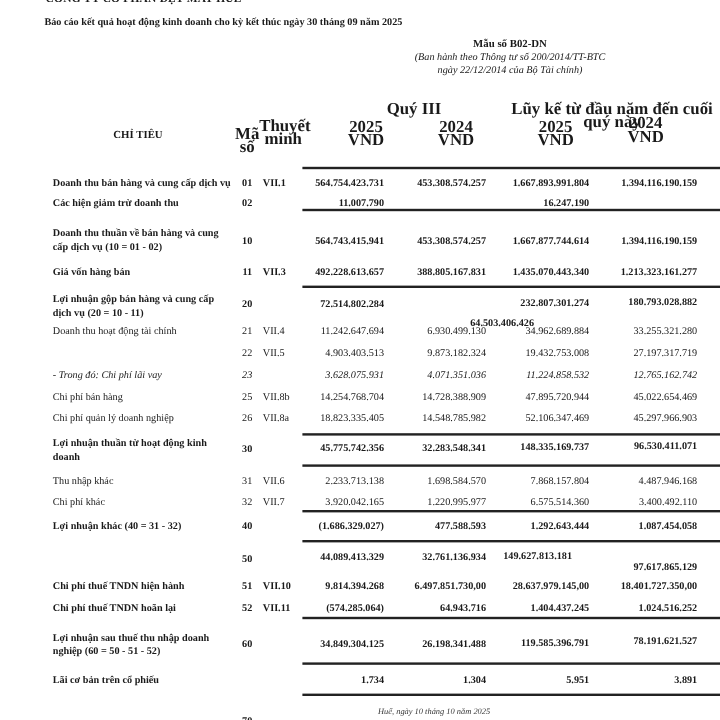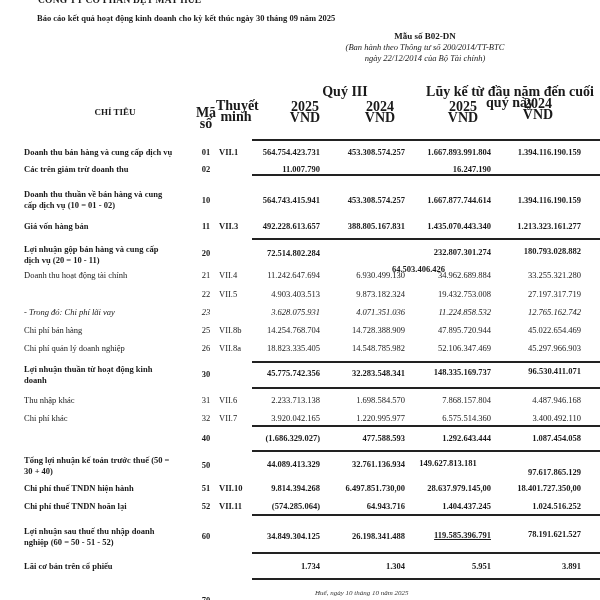--- a/index.html
+++ b/index.html
@@ -19,21 +19,21 @@
   .form-block {
     position: absolute; left: 300px; top: 31px; width: 250px;
     text-align: center; font-size: 8.5px; line-height: 11px;
   }
   .form-no { font-weight: bold; font-size: 9px; }
   .form-note { font-style: italic; }
 
   .hdr { position: absolute; font-size: 14px; font-weight: bold; text-align: center; line-height: 11px; }
 
   .row { position: absolute; left: 0; width: 600px; height: 24px; font-size: 8.5px; }
-  .row .label { position: absolute; left: 24px; width: 150px; line-height: 11px; }
+  .row .label { position: absolute; left: 44px; width: 150px; line-height: 11px; }
   .row .code { position: absolute; left: 196px; width: 20px; text-align: center; }
   .row .note { position: absolute; left: 219px; width: 34px; }
   .row .v { position: absolute; width: 86px; text-align: right; }
   .v.q25 { left: 234px; }
   .v.q24 { left: 319px; }
   .v.y25 { left: 405px; }
   .v.y24 { left: 495px; }
   .bold { font-weight: bold; }
   .italic { font-style: italic; }
 
@@ -95,21 +95,21 @@
 <div class="row bold" style="top:147px;">
   <span class="label">Doanh thu bán hàng và cung cấp dịch vụ</span>
   <span class="code">01</span>
   <span class="note">VII.1</span>
   <span class="v q25">564.754.423.731</span>
   <span class="v q24">453.308.574.257</span>
   <span class="v y25">1.667.893.991.804</span>
   <span class="v y24">1.394.116.190.159</span>
 </div>
 <div class="row bold" style="top:164px;">
-  <span class="label">Các trên giảm trừ doanh thu</span>
+  <span class="label">Các hiện giảm trừ doanh thu</span>
   <span class="code">02</span>
   <span class="note"></span>
   <span class="v q25">11.007.790</span>
   <span class="v q24"></span>
   <span class="v y25">16.247.190</span>
   <span class="v y24"></span>
 </div>
 <div class="row bold" style="top:191px;">
   <span class="label" style="top:-2px;">Doanh thu thuần về bán hàng và cung cấp dịch vụ (10 = 01 - 02)</span>
   <span class="code" style="top:4px;">10</span>
@@ -202,29 +202,29 @@
 <div class="row" style="top:413px;">
   <span class="label">Chi phí khác</span>
   <span class="code">32</span>
   <span class="note">VII.7</span>
   <span class="v q25">3.920.042.165</span>
   <span class="v q24">1.220.995.977</span>
   <span class="v y25">6.575.514.360</span>
   <span class="v y24">3.400.492.110</span>
 </div>
 <div class="row bold" style="top:433px;">
+  <span class="label">Lợi nhuận khác (40 = 31 - 32)</span>
   <span class="code">40</span>
   <span class="note"></span>
   <span class="v q25">(1.686.329.027)</span>
   <span class="v q24">477.588.593</span>
   <span class="v y25">1.292.643.444</span>
   <span class="v y24">1.087.454.058</span>
 </div>
 <div class="row bold" style="top:455px;">
-  <span class="label">Tổng lợi nhuận kế toán trước thuế (50 = 30 + 40)</span>
   <span class="code" style="top:5px;">50</span>
   <span class="note"></span>
   <span class="v q25" style="top:4px;">44.089.413.329</span>
   <span class="v q24" style="top:4px;">32.761.136.934</span>
   <span class="v y25" style="top:3px;text-align:center;">149.627.813.181</span>
   <span class="v y24" style="top:12px;">97.617.865.129</span>
 </div>
 <div class="row bold" style="top:483px;">
   <span class="label">Chi phí thuế TNDN hiện hành</span>
   <span class="code">51</span>
@@ -242,21 +242,21 @@
   <span class="v q24">64.943.716</span>
   <span class="v y25">1.404.437.245</span>
   <span class="v y24">1.024.516.252</span>
 </div>
 <div class="row bold" style="top:526px;">
   <span class="label">Lợi nhuận sau thuế thu nhập doanh nghiệp (60 = 50 - 51 - 52)</span>
   <span class="code" style="top:5px;">60</span>
   <span class="note"></span>
   <span class="v q25" style="top:5px;">34.849.304.125</span>
   <span class="v q24" style="top:5px;">26.198.341.488</span>
-  <span class="v y25" style="top:4px;text-decoration:underline;">119.585.396.791</span>
+  <span class="v y25" style="top:4px;">119.585.396.791</span>
   <span class="v y24" style="top:3px;">78.191.621.527</span>
 </div>
 <div class="row bold" style="top:561px;">
   <span class="label">Lãi cơ bản trên cổ phiếu</span>
   <span class="code" style="top:-2px;margin-top:36px;">70</span>
   <span class="note"></span>
   <span class="v q25">1.734</span>
   <span class="v q24">1.304</span>
   <span class="v y25">5.951</span>
   <span class="v y24">3.891</span>

